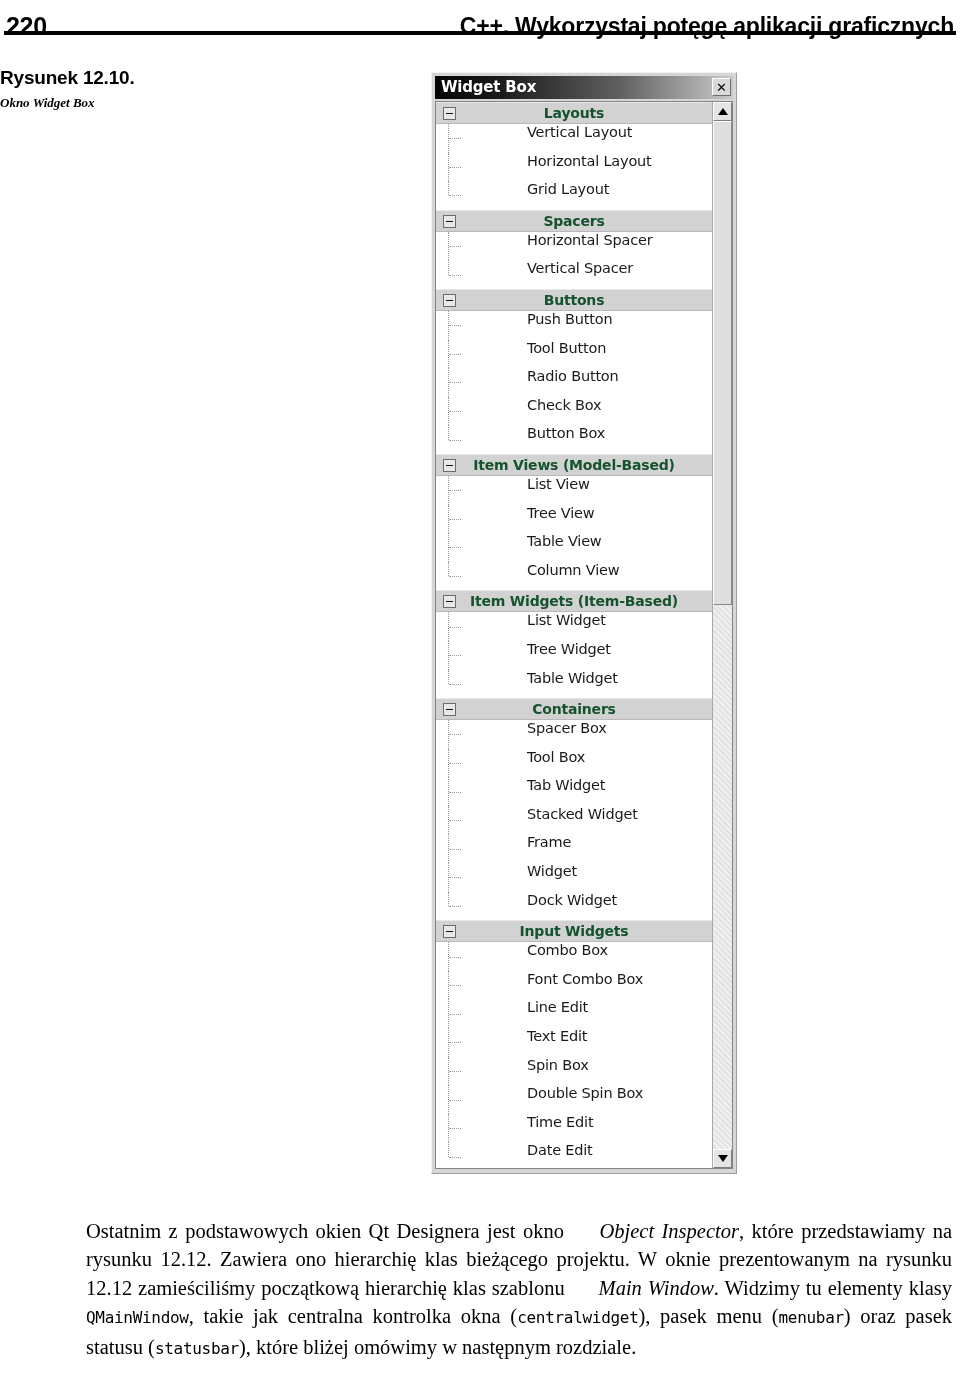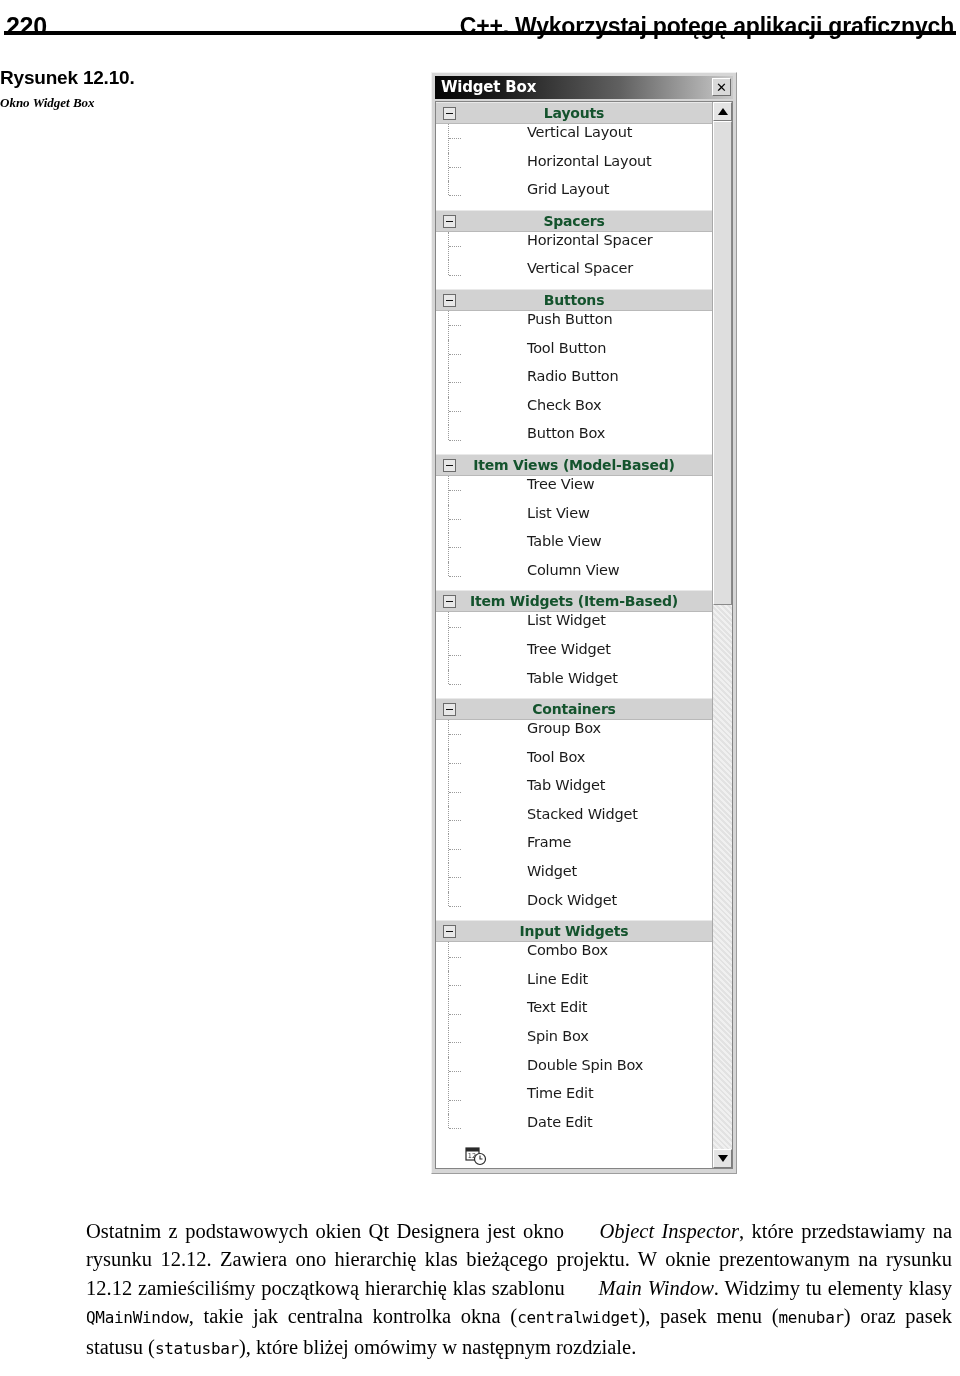--- a/index.html
+++ b/index.html
@@ -477,50 +477,50 @@
           </div>
           <div class="grp">
             <span class="grp-expander"></span>
             <span class="grp-label">Item Views (Model-Based)</span>
           </div>
           <div class="itm">
             <span class="branch"></span>
             <span class="branch-h"></span>
             <span class="ico">
               <svg width="22" height="20">
-                <path d="M1 5 l5 -3 l2 3 z" fill="#2a2a2a"></path>
-    <rect x="13" y="1" width="7" height="7" fill="#fff" stroke="#2a2a2a"></rect>
-    <rect x="13" y="11" width="7" height="7" fill="#fff" stroke="#2a2a2a"></rect>
-    <path d="M9 4 h3 M9 4 v10 h3" stroke="#2a2a2a" stroke-width="1" fill="none" stroke-dasharray="1.4 1.4"></path>
-              </svg>
-            </span>
-            <span class="lbl">Tree View</span>
-          </div>
-          <div class="itm">
-            <span class="branch"></span>
-            <span class="branch-h"></span>
-            <span class="ico">
-              <svg width="22" height="20">
                 <rect x="4" y="1" width="15" height="18" fill="#fff" stroke="#2a2a2a"></rect>
     <rect x="4" y="1" width="4" height="18" fill="#c2c2c2"></rect>
     <rect x="9" y="3" width="8" height="1.4" fill="#8f8f8f"></rect>
                 <rect x="9" y="5.7" width="8" height="1.4" fill="#8f8f8f"></rect>
                 <rect x="9" y="8.4" width="8" height="1.4" fill="#8f8f8f"></rect>
                 <rect x="9" y="11.100000000000001" width="8" height="1.4" fill="#8f8f8f"></rect>
                 <rect x="9" y="13.8" width="8" height="1.4" fill="#8f8f8f"></rect>
                 <rect x="9" y="16.5" width="8" height="1.4" fill="#8f8f8f"></rect>
               </svg>
             </span>
             <span class="lbl">List View</span>
           </div>
           <div class="itm">
             <span class="branch"></span>
             <span class="branch-h"></span>
             <span class="ico">
               <svg width="22" height="20">
+                <path d="M1 5 l5 -3 l2 3 z" fill="#2a2a2a"></path>
+    <rect x="13" y="1" width="7" height="7" fill="#fff" stroke="#2a2a2a"></rect>
+    <rect x="13" y="11" width="7" height="7" fill="#fff" stroke="#2a2a2a"></rect>
+    <path d="M9 4 h3 M9 4 v10 h3" stroke="#2a2a2a" stroke-width="1" fill="none" stroke-dasharray="1.4 1.4"></path>
+              </svg>
+            </span>
+            <span class="lbl">Tree View</span>
+          </div>
+          <div class="itm">
+            <span class="branch"></span>
+            <span class="branch-h"></span>
+            <span class="ico">
+              <svg width="22" height="20">
                 <rect x="3" y="1" width="17" height="18" fill="#fff" stroke="#2a2a2a"></rect>
     <rect x="3" y="1" width="17" height="4" fill="#b9b9b9"></rect>
     <rect x="3" y="1" width="5" height="18" fill="#cfcfcf"></rect>
     <path d="M8 1 v18 M14 1 v18 M3 5 h17 M3 10 h17 M3 15 h17" stroke="#2a2a2a" stroke-width=".9"></path>
               </svg>
             </span>
             <span class="lbl">Table View</span>
           </div>
           <div class="itm">
             <span class="branch" style="height: 50%;"></span>
@@ -586,21 +586,21 @@
           </div>
           <div class="itm">
             <span class="branch"></span>
             <span class="branch-h"></span>
             <span class="ico">
               <svg width="22" height="20">
                 <rect x="2" y="4" width="18" height="14" fill="#fff" stroke="#2a2a2a" stroke-width="1.4"></rect>
     <rect x="5" y="1" width="10" height="4" fill="#888" stroke="#2a2a2a"></rect>
               </svg>
             </span>
-            <span class="lbl">Group Box</span>
+            <span class="lbl">Spacer Box</span>
           </div>
           <div class="itm">
             <span class="branch"></span>
             <span class="branch-h"></span>
             <span class="ico">
               <svg width="22" height="20">
                 <path d="M2 5 h7 l2 2 h9 v11 H2 z" fill="#9c9c9c" stroke="#2a2a2a" stroke-width="1.2"></path>
     <path d="M4 9 h14" stroke="#efefef" stroke-width="1.4"></path>
               </svg>
             </span>
@@ -675,20 +675,32 @@
                 <rect x="2" y="1" width="18" height="17" fill="#fff" stroke="#2a2a2a"></rect>
     <rect x="2" y="1" width="18" height="5" fill="#4a4a4a"></rect>
     <path d="M13 2.5 l5 0 l-2.5 3 z" fill="#fff"></path>
     <rect x="4" y="8" width="14" height="1.5" fill="#a9a9a9"></rect>
                 <rect x="4" y="10.6" width="14" height="1.5" fill="#a9a9a9"></rect>
                 <rect x="4" y="13.2" width="14" height="1.5" fill="#a9a9a9"></rect>
                 <rect x="4" y="15.8" width="14" height="1.5" fill="#a9a9a9"></rect>
               </svg>
             </span>
             <span class="lbl">Combo Box</span>
+          </div>
+          <div class="itm">
+            <span class="branch"></span>
+            <span class="branch-h"></span>
+            <span class="ico">
+              <svg width="22" height="20">
+                <rect x="2" y="1" width="18" height="17" fill="#e9e9e9" stroke="#2a2a2a"></rect>
+    <path d="M7 16 C11 16 8 4 12 4 c2 0 2 1 2 1" stroke="#2a2a2a" stroke-width="2" fill="none"></path>
+    <path d="M7 10 h8" stroke="#2a2a2a" stroke-width="1.6"></path>
+              </svg>
+            </span>
+            <span class="lbl">Font Combo Box</span>
           </div>
           <div class="itm">
             <span class="branch"></span>
             <span class="branch-h"></span>
             <span class="ico">
               <svg width="22" height="20">
                 <rect x="1" y="5" width="20" height="10" fill="#fff" stroke="#2a2a2a" stroke-width="1.3"></rect>
     <text x="10.5" y="13" font-size="8" font-family="DejaVu Sans, sans-serif" text-anchor="middle" fill="#2a2a2a">ABI</text>
               </svg>
             </span>

